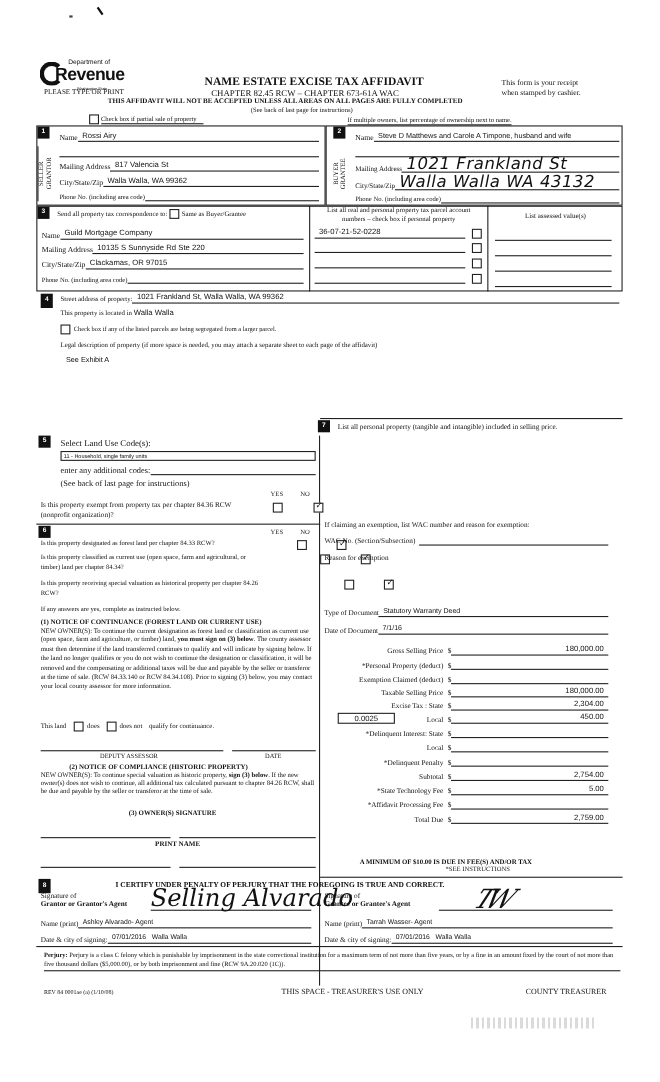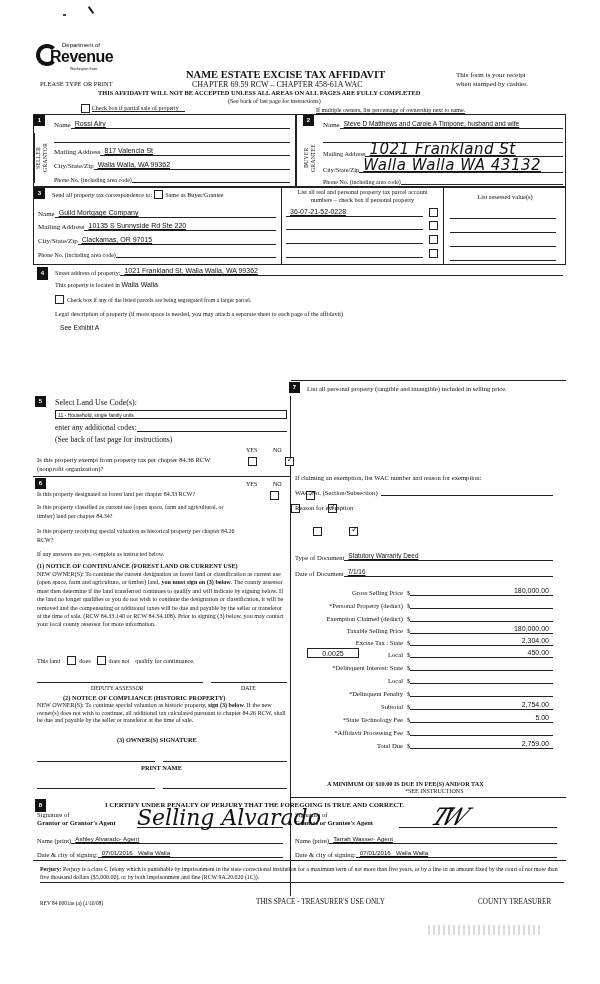--- a/index.html
+++ b/index.html
@@ -11,40 +11,40 @@
   .line { border-bottom: 0.8px solid #222; }
   .box { border: 1px solid #222; }
   .cb { display: inline-block; width: 9px; height: 9px; border: 1px solid #222; vertical-align: middle; background: #fff; position: relative; }
   .cb.checked::after { content: "✓"; position: absolute; left: 1px; top: -3px; font-size: 8px; font-family: "DejaVu Sans", sans-serif; }
   .num { display: inline-block; background: #111; color: #fff; font-size: 6px; font-weight: bold; width: 11px; height: 11px; text-align: center; line-height: 11px; font-family: "Liberation Sans", sans-serif; }
   .fill { font-family: "Liberation Sans", sans-serif; font-size: 7px; }
   .hand { font-family: "DejaVu Sans", sans-serif; font-size: 15px; letter-spacing: 0.5px; font-style: italic; }
   .vert { writing-mode: vertical-rl; transform: rotate(180deg); font-size: 6px; text-align: center; line-height: 7px; }
   .row { position: absolute; display: flex; align-items: flex-end; }
   .lbl { white-space: nowrap; }
-  .val { flex: 1; border-bottom: 0.8px solid #222; padding-left: 4px; min-height: 9px; line-height: 9px; text-decoration: underline; }
+  .val { flex: 1; border-bottom: 0.8px solid #222; padding-left: 4px; min-height: 9px; line-height: 9px; }
   .amt { flex: 1; border-bottom: 0.8px solid #222; text-align: right; padding-right: 4px; min-height: 9px; line-height: 9px; }
   .para { font-size: 6.4px; line-height: 8.6px; }
   .sig { font-family: "DejaVu Serif", serif; font-style: italic; font-size: 20px; color: #111; }
 </style>
 </head>
 <body>
 
 <div class="abs" style="left:90px;top:6px;width:2px;height:8px;background:#111;transform:rotate(-35deg);"></div>
 <div class="abs" style="left:63px;top:14px;width:3px;height:2px;background:#444;"></div>
 
-<div class="abs" style="left:36px;top:40px;width:80px;height:36px;">
+<div class="abs" style="left:36px;top:52px;width:80px;height:36px;">
   <div class="abs" style="left:0;top:4px;width:22px;height:22px;border:4px solid #111;border-radius:50%;border-right-color:transparent;"></div>
   <span class="abs sans" style="left:26px;top:2px;font-size:6px;">Department of</span>
   <span class="abs sans b" style="left:14px;top:8px;font-size:16px;letter-spacing:-0.5px;">Revenue</span>
   <span class="abs sans" style="left:34px;top:27px;font-size:3.5px;">Washington State</span>
 </div>
 <span class="abs" style="left:40px;top:80px;font-size:6.5px;">PLEASE TYPE OR PRINT</span>
 <span class="abs b" style="left:186px;top:69px;font-size:10.5px;">NAME ESTATE EXCISE TAX AFFIDAVIT</span>
-<span class="abs" style="left:192px;top:80px;font-size:8px;">CHAPTER 69.59 RCW – CHAPTER 458-61A WAC</span>
+<span class="abs" style="left:192px;top:80px;font-size:8px;">CHAPTER 82.45 RCW – CHAPTER 673-61A WAC</span>
 <span class="abs" style="left:456px;top:71px;font-size:7px;">This form is your receipt</span>
 <span class="abs" style="left:456px;top:80px;font-size:7px;">when stamped by cashier.</span>
 <span class="abs b" style="left:98px;top:89px;font-size:6.4px;">THIS AFFIDAVIT WILL NOT BE ACCEPTED UNLESS ALL AREAS ON ALL PAGES ARE FULLY COMPLETED</span>
 <span class="abs" style="left:228px;top:98px;font-size:6px;">(See back of last page for instructions)</span>
 <div class="abs" style="left:81px;top:104px;">
   <span class="cb"></span>
   <span class="line" style="font-size:6px;padding-right:6px;">Check box if partial sale of property</span>
 </div>
 <span class="abs line" style="left:316px;top:107px;font-size:6px;">If multiple owners, list percentage of ownership next to name.</span>
 

